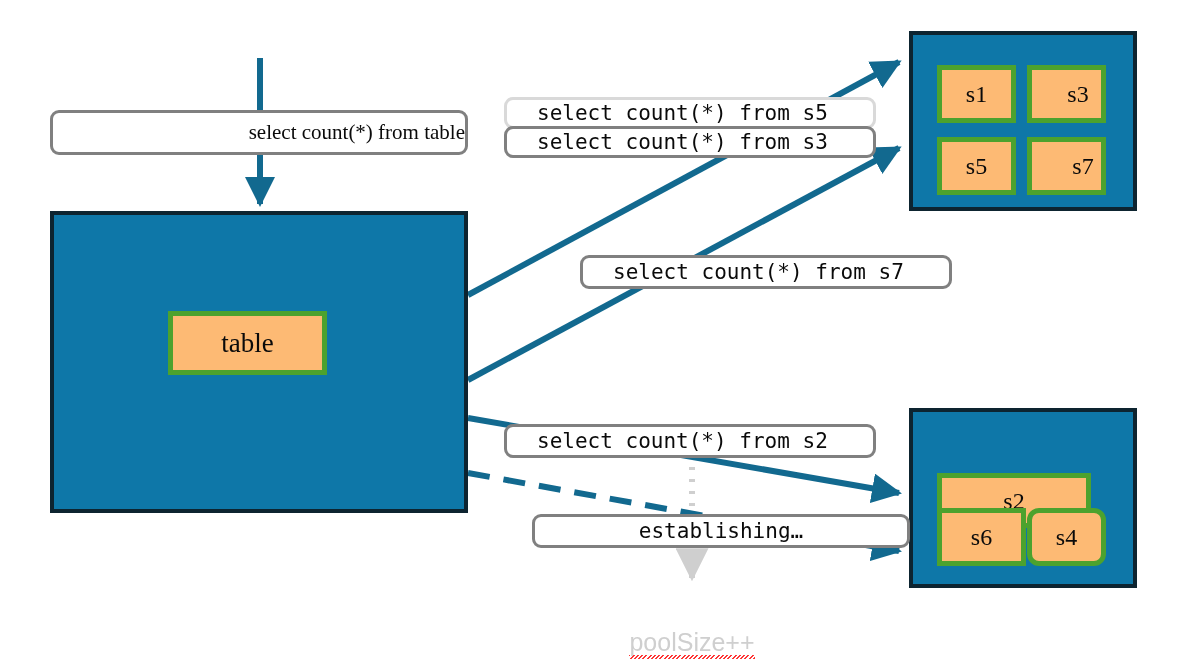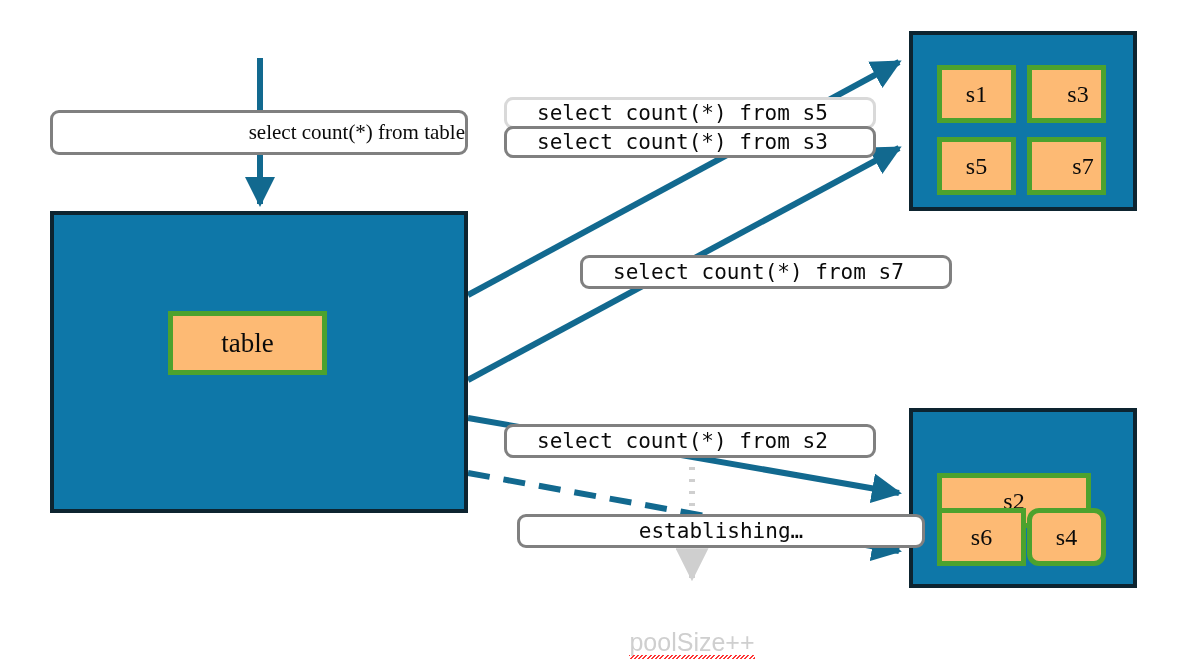--- a/index.html
+++ b/index.html
@@ -66,21 +66,21 @@
   #q-s5 span{padding-left:30px;}
   #q-s3   {left:504px;top:126px;width:372px;height:32px;z-index:5;}
   #q-s3 span{padding-left:30px;}
 
   #q-s7   {left:580px;top:255px;width:372px;height:34px;}
   #q-s7 span{padding-left:30px;}
 
   #q-s2   {left:504px;top:424px;width:372px;height:34px;}
   #q-s2 span{padding-left:30px;}
 
-  #q-est  {left:517px;top:514px;width:408px;height:34px;}
+  #q-est  {left:532px;top:514px;width:378px;height:34px;}
   #q-est span{text-align:center;}
 
   
   #poolsize{
     position:absolute;left:592px;top:592px;width:200px;
     text-align:center;
     font-family:"Liberation Sans","DejaVu Sans",sans-serif;
     font-size:25px;
     color:#cfcfcf;
     white-space:nowrap;

